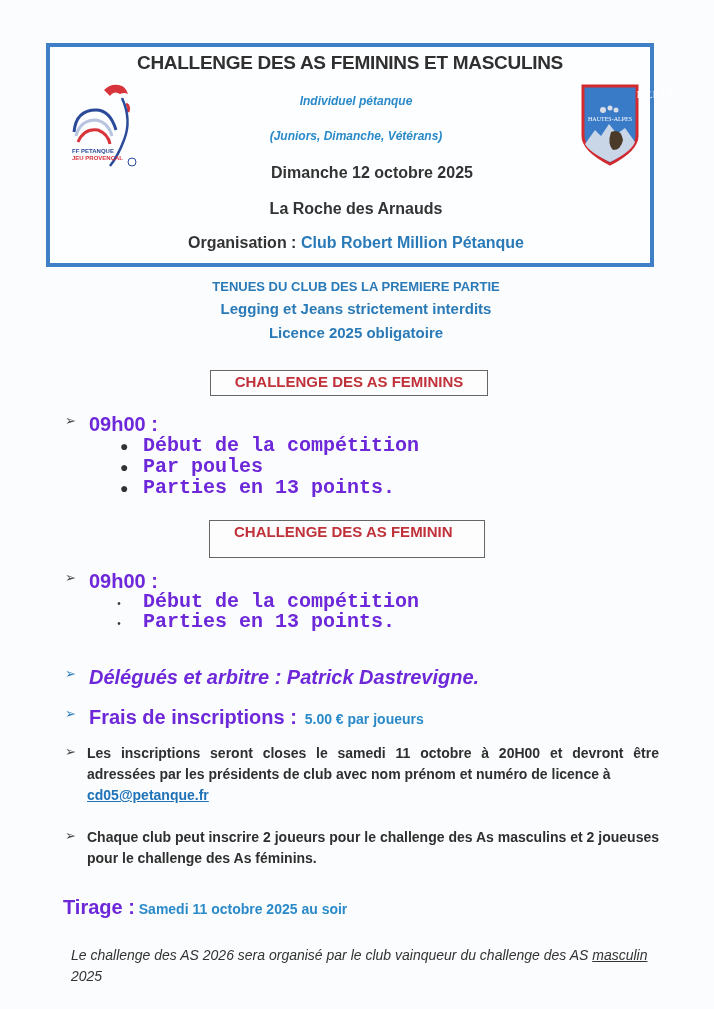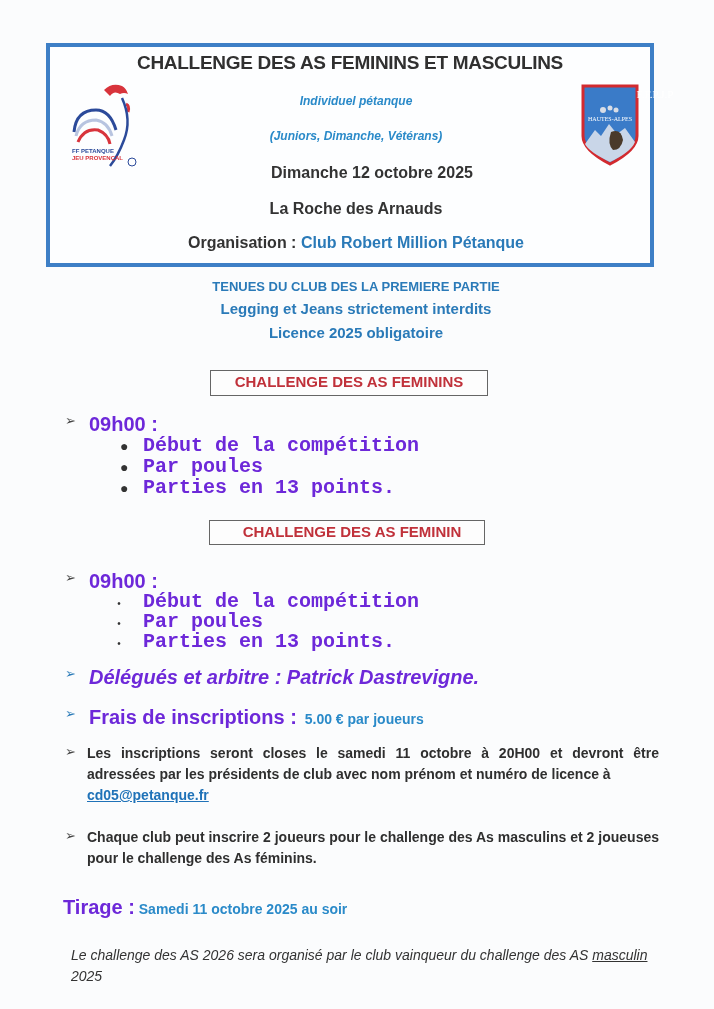--- a/index.html
+++ b/index.html
@@ -84,27 +84,26 @@
 <div class="abs box-red red-bold" style="left:210px; top:370px; width:276px; height:24px;">CHALLENGE DES AS FEMININS</div>
 
 <div class="abs arrow" style="left:65px; top:413px;">➢</div>
 <div class="abs txt" style="left:89px; top:413px;">09h00 :</div>
 <ul class="abs" style="left:120px; top:434px;">
   <li style="height:21px;"><span class="bullet" style="display:inline-block;width:23px;">●</span><span class="txt">Début de la compétition</span></li>
   <li style="height:21px;"><span class="bullet" style="display:inline-block;width:23px;">●</span><span class="txt">Par poules</span></li>
   <li style="height:21px;"><span class="bullet" style="display:inline-block;width:23px;">●</span><span class="txt">Parties en 13 points.</span></li>
 </ul>
 
-<div class="abs box-red red-bold" style="left:209px; top:520px; width:276px; height:25px; text-align:center; padding-left:10px; box-sizing:border-box;">CHALLENGE DES AS FEMININ</div>
+<div class="abs box-red red-bold" style="left:209px; top:520px; width:276px; height:38px; text-align:left; padding-left:24px; box-sizing:border-box;">CHALLENGE DES AS FEMININ</div>
 
 <div class="abs arrow" style="left:65px; top:570px;">➢</div>
 <div class="abs txt" style="left:89px; top:570px;">09h00 :</div>
 <ul class="abs" style="left:116px; top:590px;">
   <li style="height:20px;"><span class="bullet" style="display:inline-block;width:27px;font-size:10px;">•</span><span class="txt">Début de la compétition</span></li>
-  <li style="height:20px;"><span class="bullet" style="display:inline-block;width:27px;font-size:10px;">•</span><span class="txt">Par poules</span></li>
   <li style="height:20px;"><span class="bullet" style="display:inline-block;width:27px;font-size:10px;">•</span><span class="txt">Parties en 13 points.</span></li>
 </ul>
 
 <div class="abs arrow blue" style="left:65px; top:666px;">➢</div>
 <div class="abs txt" style="left:89px; top:666px; font-style:italic;text-align:right;">Délégués et arbitre : Patrick Dastrevigne.</div>
 
 <div class="abs arrow blue" style="left:65px; top:706px;">➢</div>
 <div class="abs" style="left:89px; top:706px; font-size:14px;">
   <span class="txt">Frais  de  inscriptions :</span>
   <span class="blue-bold" style="color:#2a8ac9; margin-left:4px;">5.00 € par joueurs</span>

